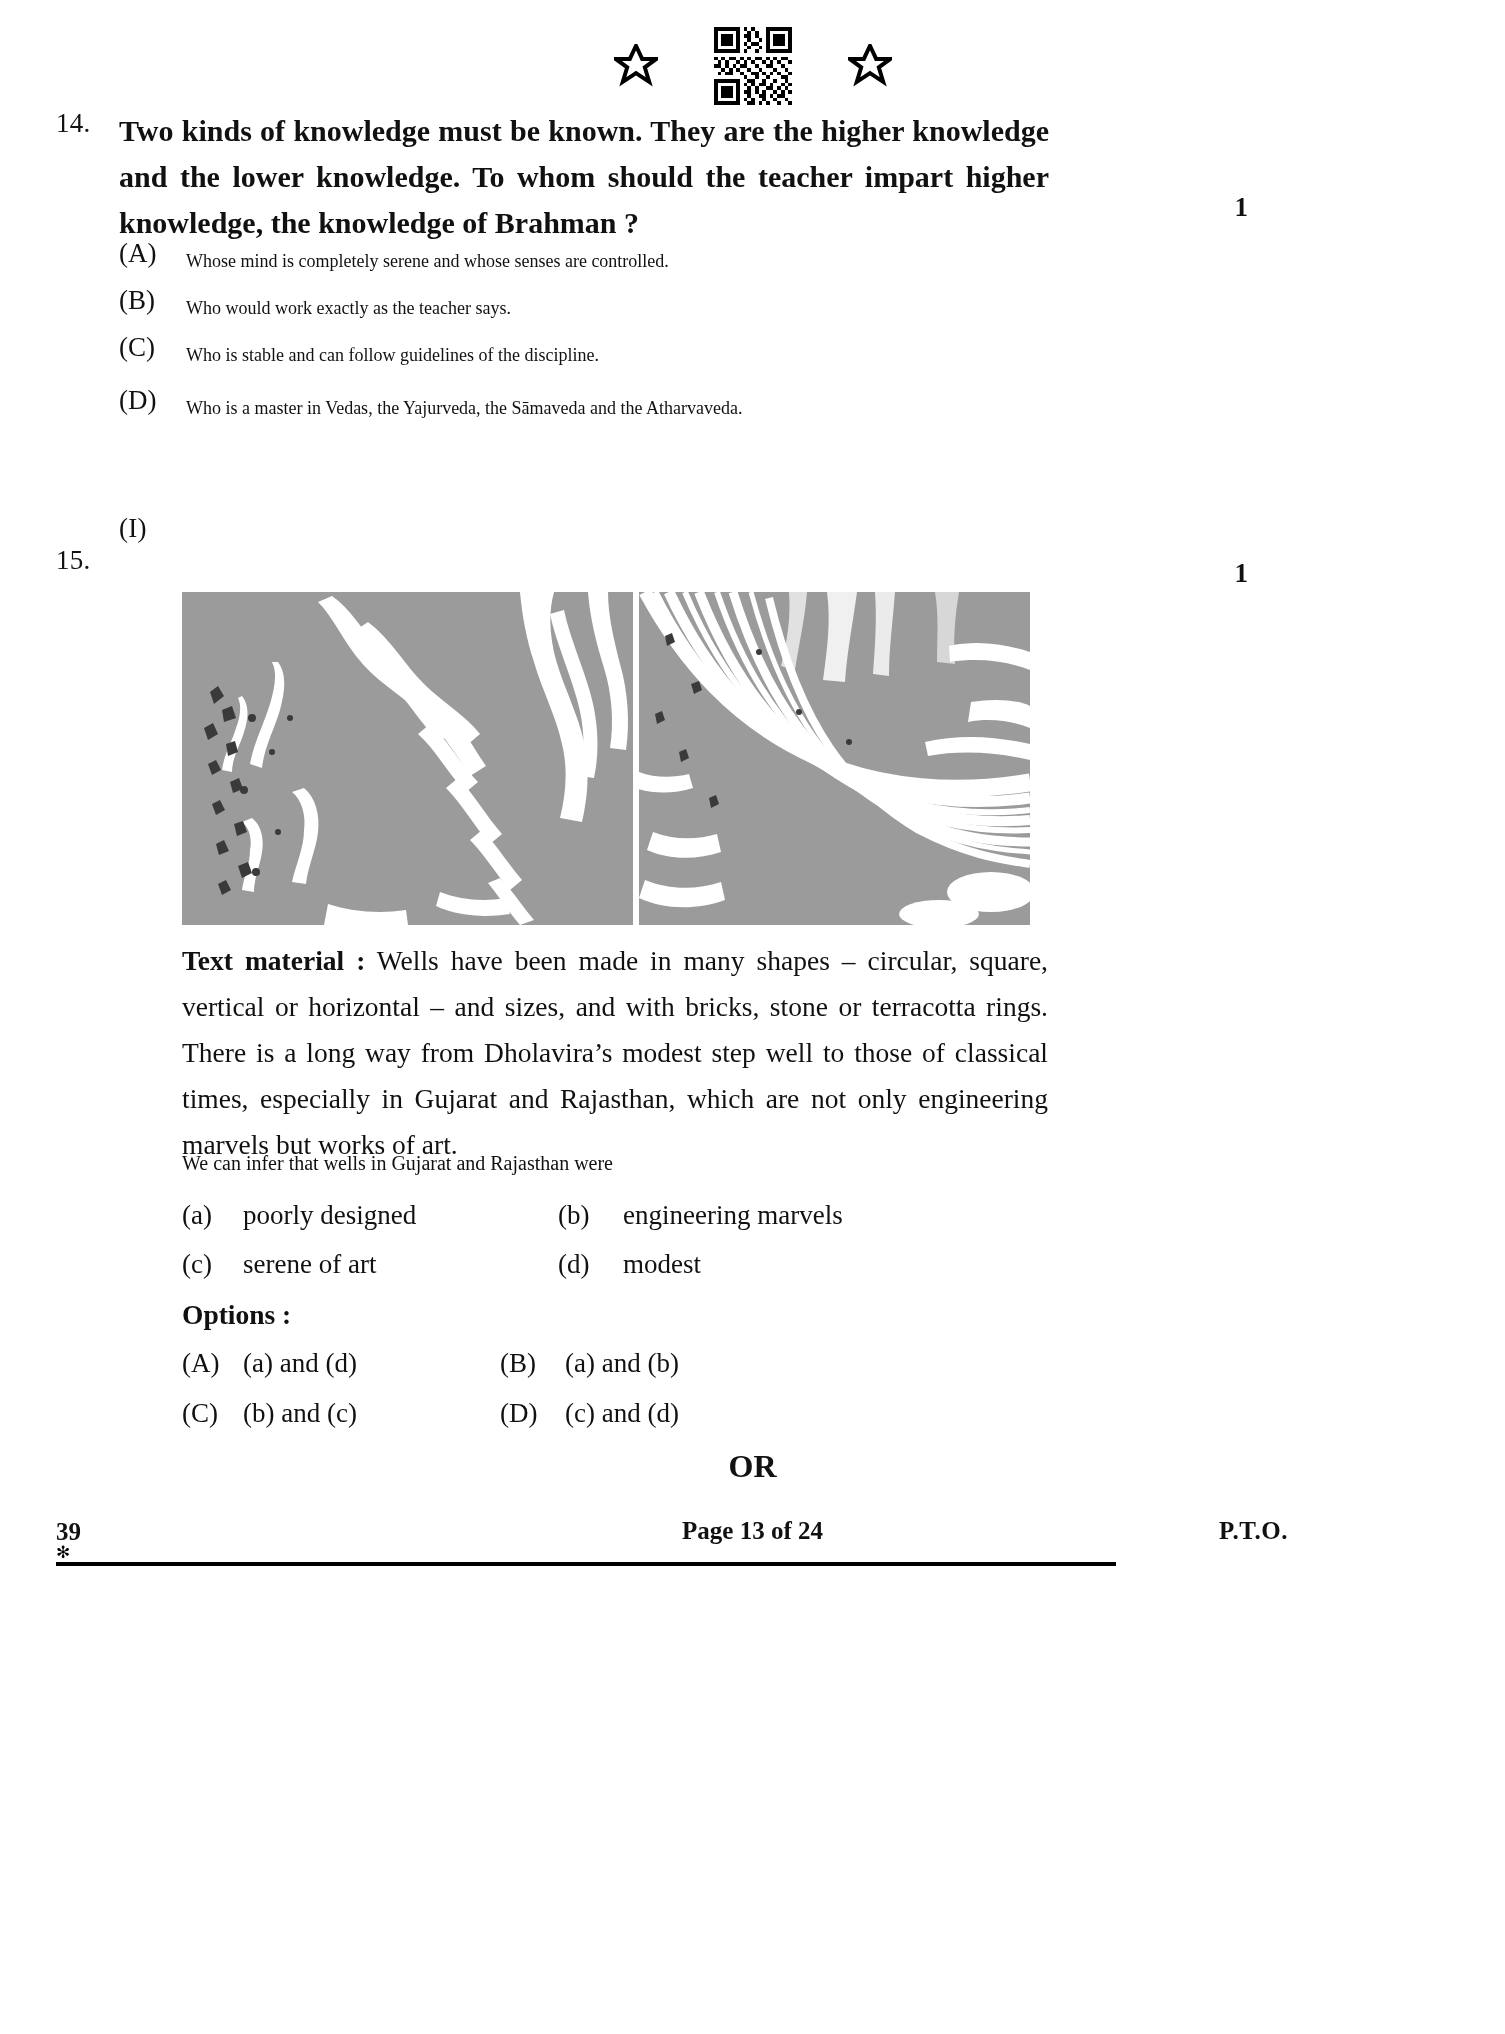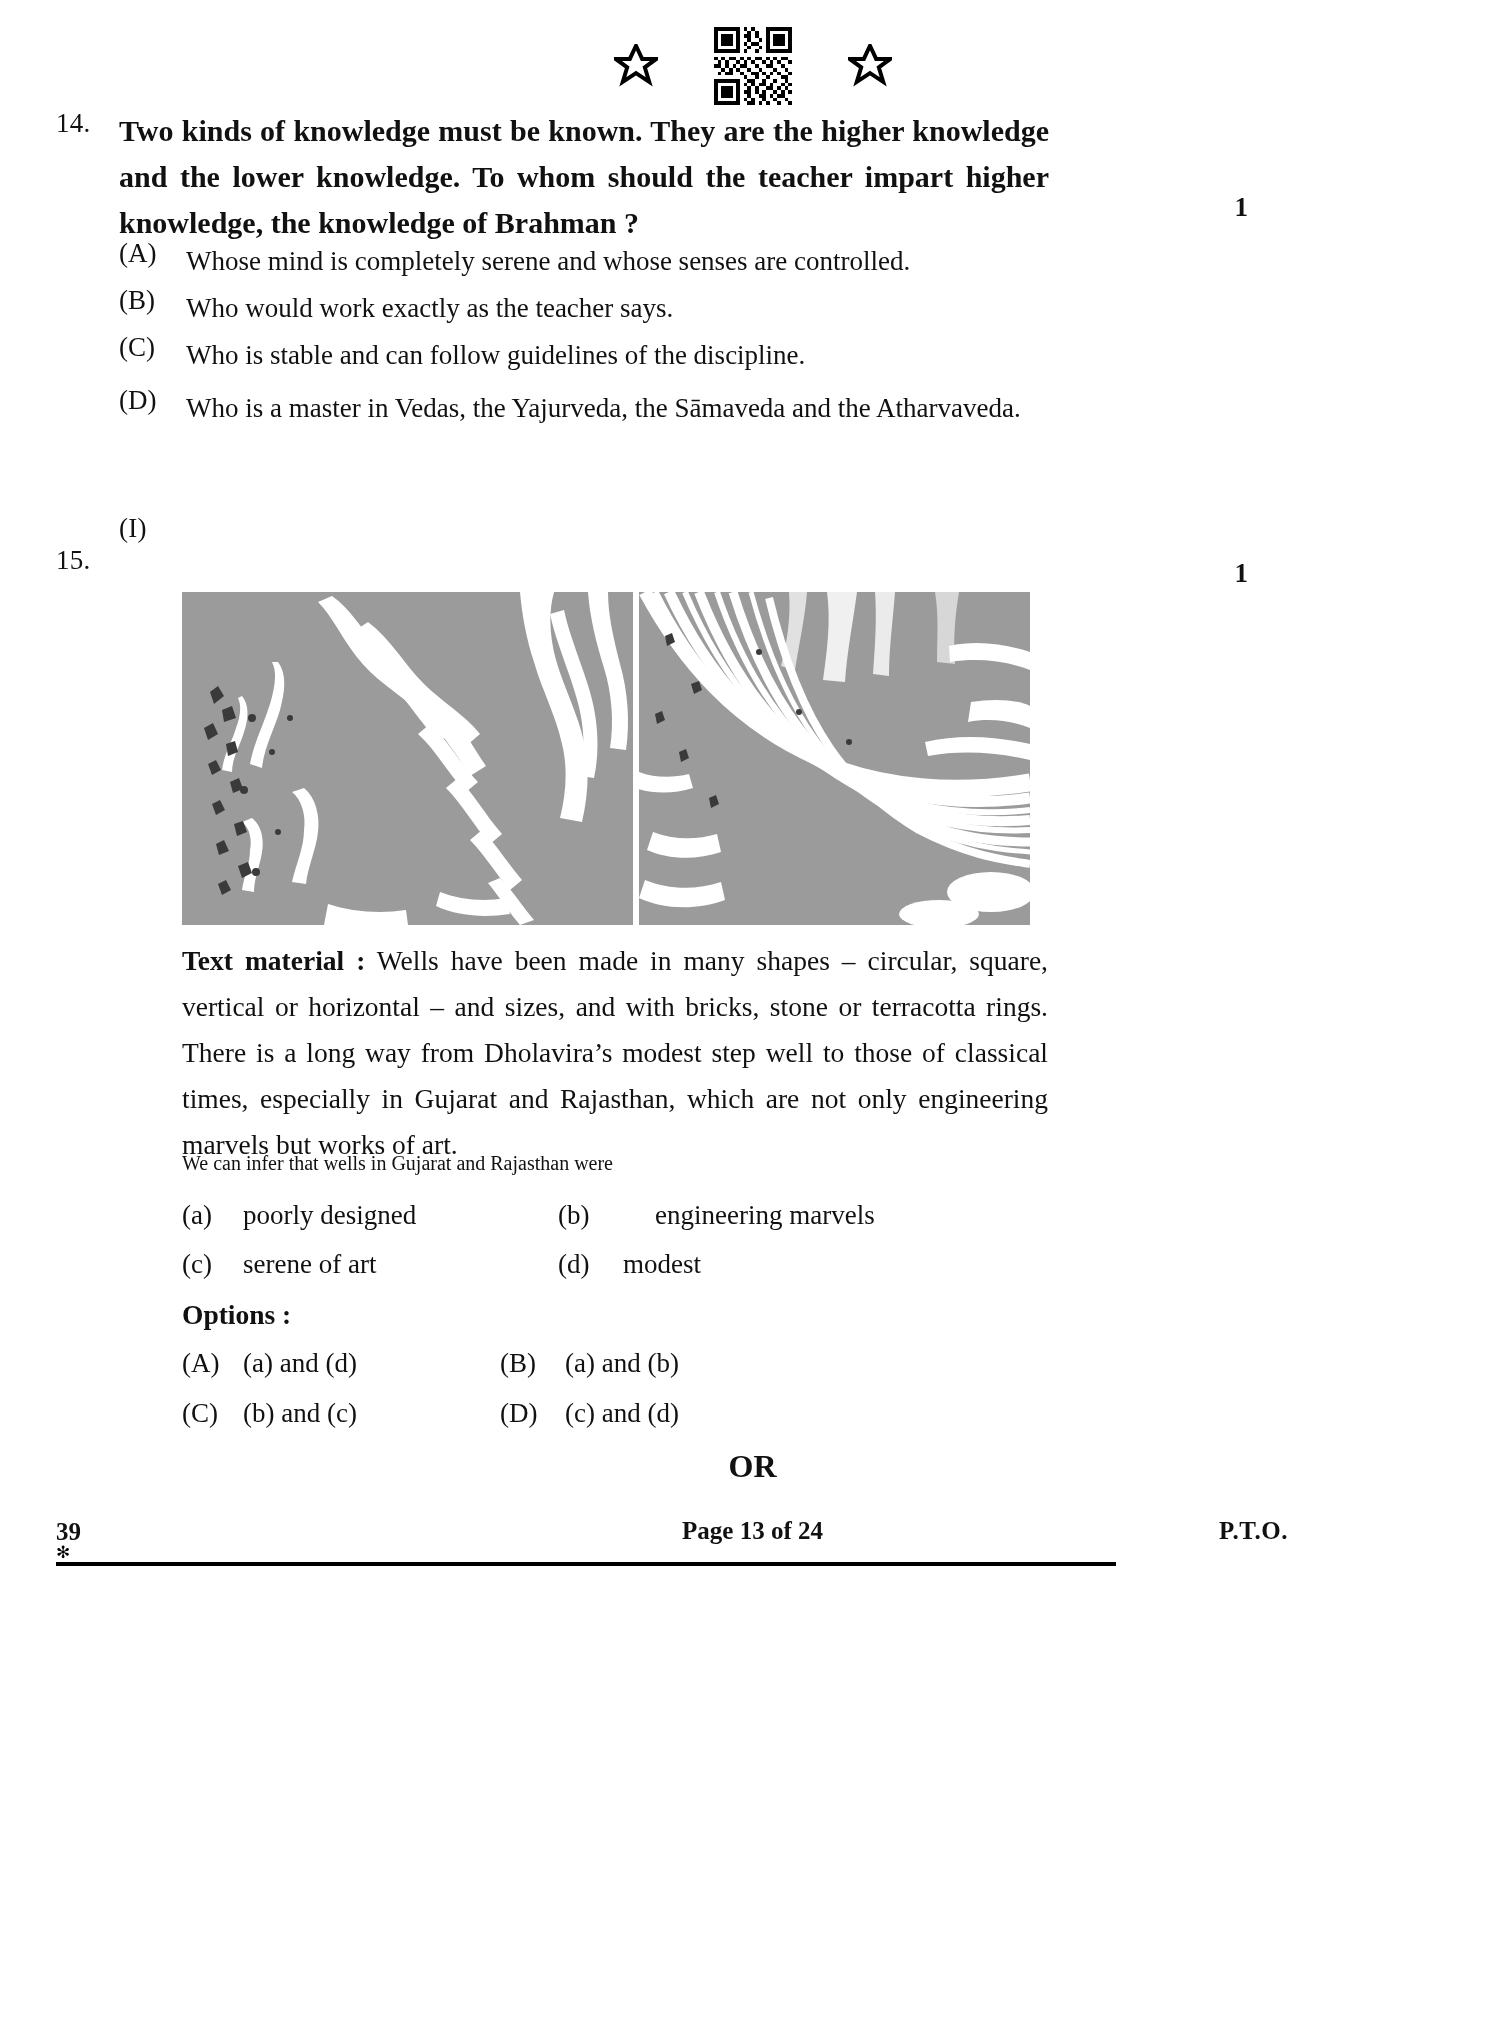--- a/index.html
+++ b/index.html
@@ -68,21 +68,21 @@
     text-align: justify;
     text-justify: inter-word;
     font-weight: bold;
   }
   .opt-label {
     position: absolute;
     font-size: 27px;
   }
   .opt-text {
     position: absolute;
-    font-size: 27px;
+    font-size: 18px;
     line-height: 46px;
   }
 
   
   #q14-num   { left: 56px;  top: 108px; }
   #q14-marks { top: 192px; }
   #q14-text  { left: 119px; top: 108px; width: 930px; }
   #q14-a-l { left: 119px; top: 238px; }
   #q14-a-t { left: 186px; top: 238px; width: 880px; }
   #q14-b-l { left: 119px; top: 285px; }
@@ -149,21 +149,21 @@
   }
 
   
   .sub {
     position: absolute;
     font-size: 27px;
   }
   #sub-a-l { left: 182px; top: 1200px; }
   #sub-a-t { left: 243px; top: 1200px; }
   #sub-b-l { left: 558px; top: 1200px; }
-  #sub-b-t { left: 623px; top: 1200px; margin-left: 32px; }
+  #sub-b-t { left: 623px; top: 1200px; }
   #sub-c-l { left: 182px; top: 1249px; }
   #sub-c-t { left: 243px; top: 1249px; }
   #sub-d-l { left: 558px; top: 1249px; }
   #sub-d-t { left: 623px; top: 1249px; }
 
   #options-head {
     position: absolute;
     left: 182px;
     top: 1299px;
     font-size: 27.5px;

